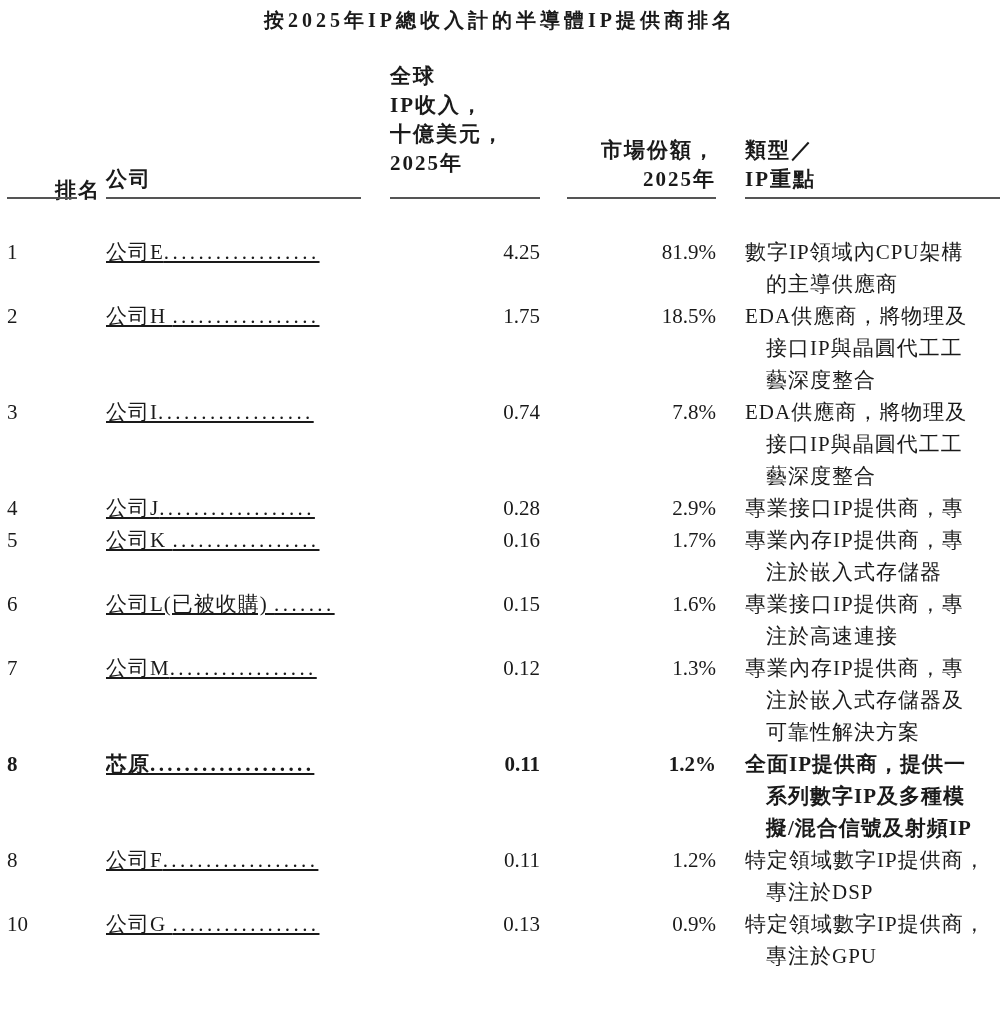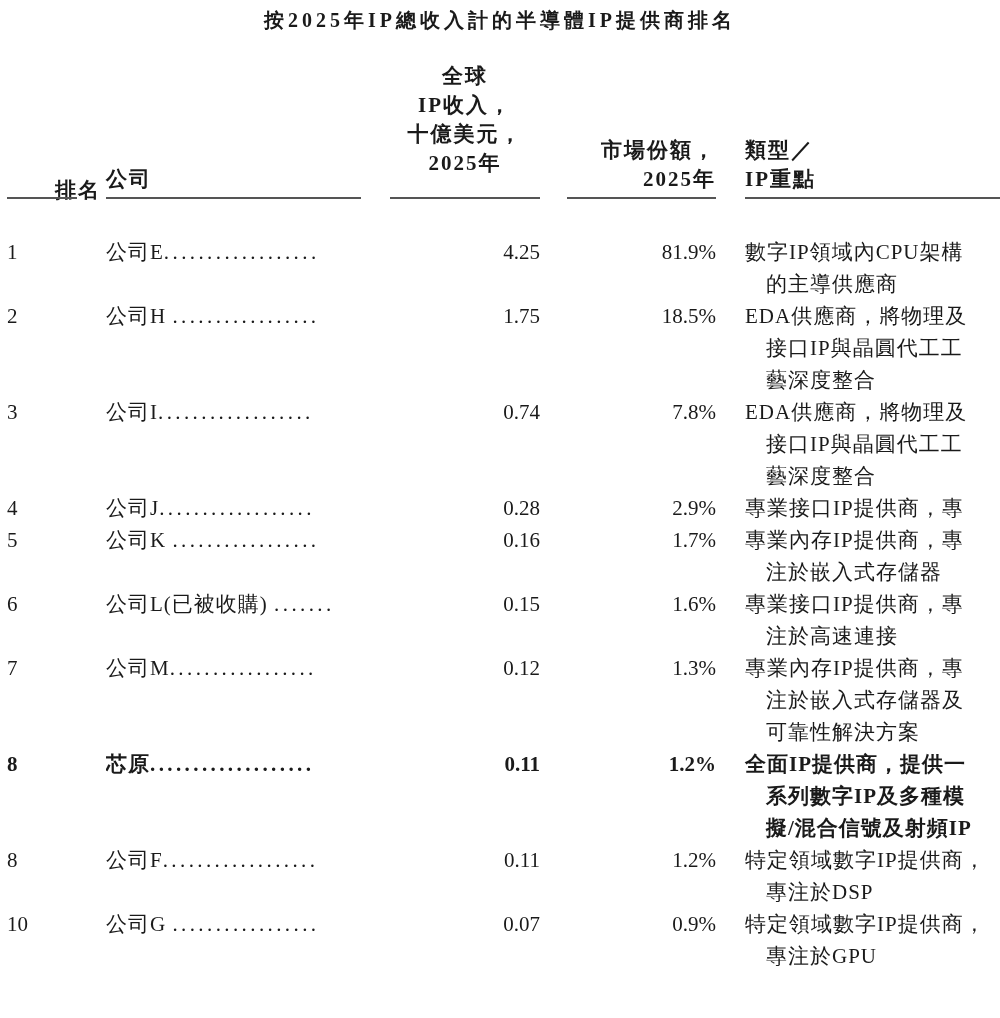--- a/index.html
+++ b/index.html
@@ -29,21 +29,21 @@
     .hdr {
       position: absolute;
       font-size: 21px;
       line-height: 29px;
       font-weight: bold;
       letter-spacing: 2px;
     }
     .hdr .ln { display: block; white-space: nowrap; }
     .hdr-rank { left: 7px; width: 70px; top: 176px; margin-left: 48px; }
     .hdr-company { left: 106px; width: 255px; top: 165px; }
-    .hdr-revenue { left: 390px; width: 150px; top: 62px; text-align: center; font-family: Liberation Serif, serif; }
+    .hdr-revenue { left: 390px; width: 150px; top: 62px; text-align: left; font-family: Liberation Serif, serif; }
     .hdr-share { left: 567px; width: 149px; top: 136px; text-align: right; }
     .hdr-type { left: 745px; width: 255px; top: 136px; }
     .rule {
       position: absolute;
       top: 197px;
       height: 2px;
       background: #555;
     }
     .r-rank { left: 7px; width: 70px; }
     .r-company { left: 106px; width: 255px; }
@@ -58,21 +58,21 @@
       width: 1000px;
     }
     .row {
       position: relative;
       font-size: 21px;
       line-height: 32px;
     }
     .row.bold { font-weight: bold; }
     .cell { position: absolute; top: 0; white-space: nowrap; }
     .c-rank { left: 7px; width: 70px; }
-    .c-company { left: 106px; width: 268px; overflow: hidden; letter-spacing: 1px; }
+    .c-company { left: 106px; width: 268px; overflow: hidden; letter-spacing: 1px; text-decoration: underline; }
     .c-company .dots { letter-spacing: 3.4px; }
     .c-revenue { left: 390px; width: 150px; text-align: right; }
     .c-share { left: 567px; width: 149px; text-align: right; }
     .type-wrap { margin-left: 745px; }
   </style>
 </head>
 <body>
 
 <div class="title">按2025年IP總收入計的半導體IP提供商排名</div>
 
@@ -194,20 +194,20 @@
       <span class="cell c-revenue">0.11</span>
       <span class="cell c-share">1.2%</span>
       <div class="type-wrap">
         <span class="c-type-line tl" style="display:block;white-space:nowrap;letter-spacing:1px;">特定領域數字IP提供商，</span>
         <span class="c-type-line tl cont" style="display:block;white-space:nowrap;letter-spacing:1px;padding-left:21px;">專注於DSP</span>
       </div>
     </div>
   <div class="row">
       <span class="cell c-rank">10</span>
       <span class="cell c-company"><span>公司G </span><span class="dots">.................</span></span>
-      <span class="cell c-revenue">0.07</span>
+      <span class="cell c-revenue">0.13</span>
       <span class="cell c-share">0.9%</span>
       <div class="type-wrap">
         <span class="c-type-line tl" style="display:block;white-space:nowrap;letter-spacing:1px;">特定領域數字IP提供商，</span>
         <span class="c-type-line tl cont" style="display:block;white-space:nowrap;letter-spacing:1px;padding-left:21px;">專注於GPU</span>
       </div>
     </div>
 </div>
 
 </body></html>

